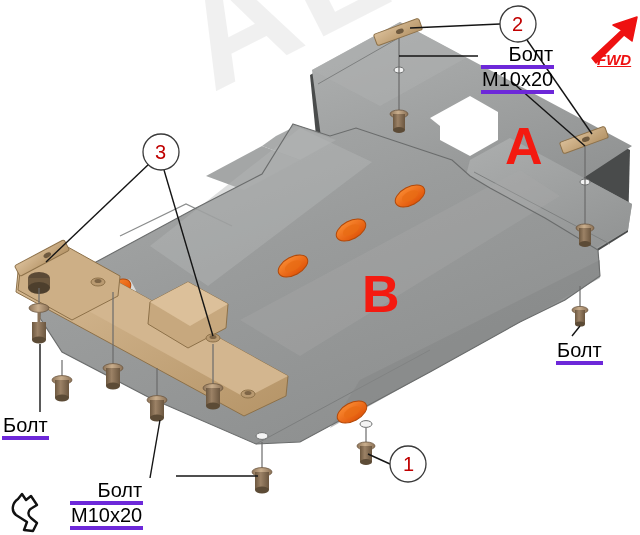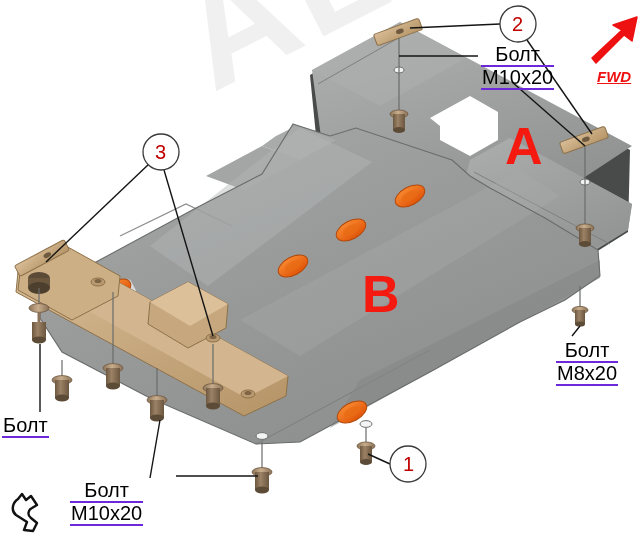--- a/index.html
+++ b/index.html
@@ -17,21 +17,21 @@
     color:#000;
     white-space:nowrap;
     user-select:none;
   }
   .bolt-label{
     font-size:20px;
     line-height:21px;
     letter-spacing:0px;
     text-align:center;
   }
-  .bolt-label span{display:block;border-bottom:2px solid #6d28d9;padding:0 1px;}
+  .bolt-label span{display:block;border-bottom:4px solid #6d28d9;padding:0 1px;text-align:right;}
   .fwd-txt{
     position:absolute;
     font-size:15px;
     font-style:italic;
     font-weight:bold;
     color:#ee1111;
     font-family:"Liberation Sans", sans-serif;
   }
   .big-letter{
     position:absolute;
@@ -336,27 +336,26 @@
   <div class="callout-num" style="left:155px; top:141px;">3</div>
   <div class="callout-num" style="left:403px; top:453px;">1</div>
 
   <div class="lbl bolt-label" style="left:481px; top:44px;">
     <span>Болт</span>
     <span>M10x20</span>
   </div>
 
   <div class="lbl bolt-label" style="left:556px; top:340px;">
     <span>Болт</span>
-    <span>M8x20</span>
   </div>
 
   <div class="lbl bolt-label" style="left:2px; top:415px;">
     <span>Болт</span>
   </div>
 
   <div class="lbl bolt-label" style="left:70px; top:480px;">
     <span>Болт</span>
     <span>M10x20</span>
   </div>
 
-  <div class="fwd-txt" style="left:597px; top:68px;text-decoration:underline;">FWD</div>
+  <div class="fwd-txt" style="left:597px; top:51px;text-decoration:underline;">FWD</div>
 
 </div>
 
 </body></html>

